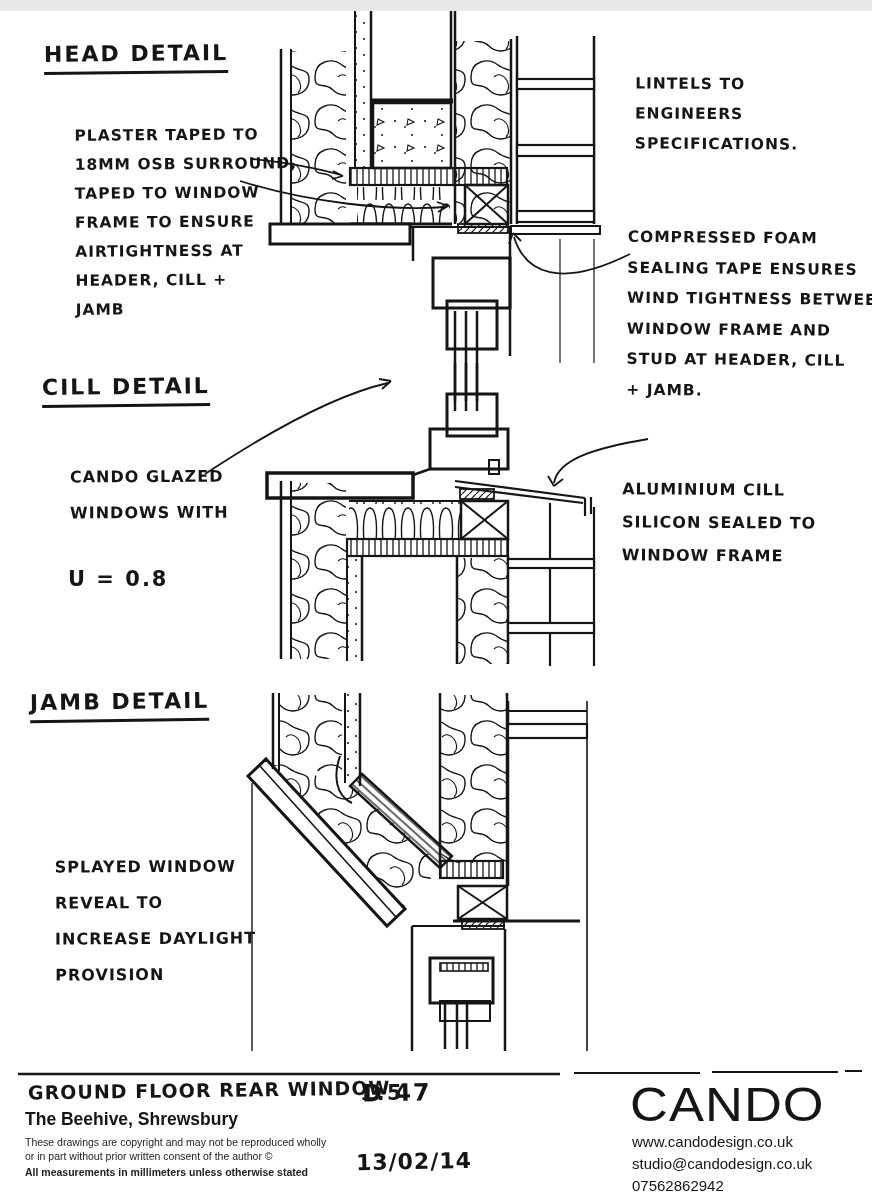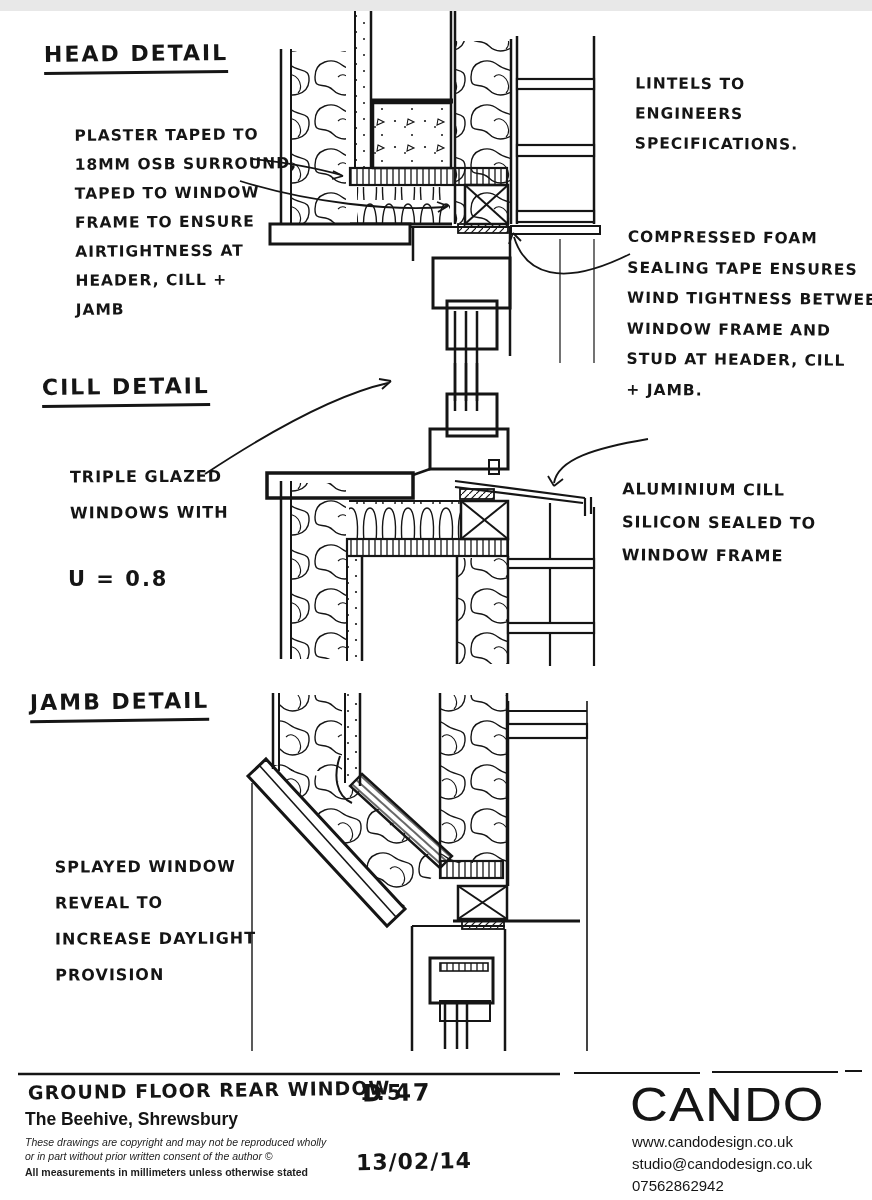--- a/index.html
+++ b/index.html
@@ -247,21 +247,21 @@
     <div>SEALING TAPE ENSURES</div>
     <div>WIND TIGHTNESS BETWEEN</div>
     <div>WINDOW FRAME AND</div>
     <div>STUD AT HEADER, CILL</div>
     <div>+ JAMB.</div>
   </div>
 
   <div class="abs hand heading" style="left:42px;top:363px;transform:rotate(-0.6deg);">CILL DETAIL</div>
 
   <div class="abs hand note" style="left:70px;top:448px;line-height:36px;font-size:16px;transform:rotate(-0.3deg);">
-    <div>TRIPLE GLAZED</div>
+    <div>CANDO GLAZED</div>
     <div>WINDOWS WITH</div>
   </div>
 
   <div class="abs hand" style="left:68px;top:556px;font-size:21px;letter-spacing:2px;">U = 0.8</div>
 
   <div class="abs hand note" style="left:622px;top:462px;line-height:33px;font-size:16px;transform:rotate(0.4deg);">
     <div>ALUMINIUM CILL</div>
     <div>SILICON SEALED TO</div>
     <div>WINDOW FRAME</div>
   </div>
@@ -272,21 +272,21 @@
     <div>SPLAYED WINDOW</div>
     <div>REVEAL TO</div>
     <div>INCREASE DAYLIGHT</div>
     <div>PROVISION</div>
   </div>
 
   <div class="abs hand" style="left:28px;top:1068px;font-size:19px;letter-spacing:1px;transform:rotate(-0.8deg);">GROUND FLOOR REAR WINDOW</div>
 
   <div class="abs print" style="left:25px;top:1098px;font-size:17.5px;font-weight:bold;">The Beehive, Shrewsbury</div>
 
-  <div class="abs print small" style="left:25px;top:1125px;font-style:italic;">
+  <div class="abs print small" style="left:25px;top:1125px;">
     <div>These drawings are copyright and may not be reproduced wholly</div>
     <div>or in part without prior written consent of the author ©</div>
   </div>
 
   <div class="abs print small" style="left:25px;top:1155px;font-weight:bold;">All measurements in millimeters unless otherwise stated</div>
 
   <div class="abs hand" style="left:362px;top:1068px;font-size:24px;letter-spacing:2px;transform:rotate(-1deg);">D 47</div>
 
   <div class="abs hand" style="left:360px;top:1070px;font-size:21px;letter-spacing:2px;">1:5</div>
 

